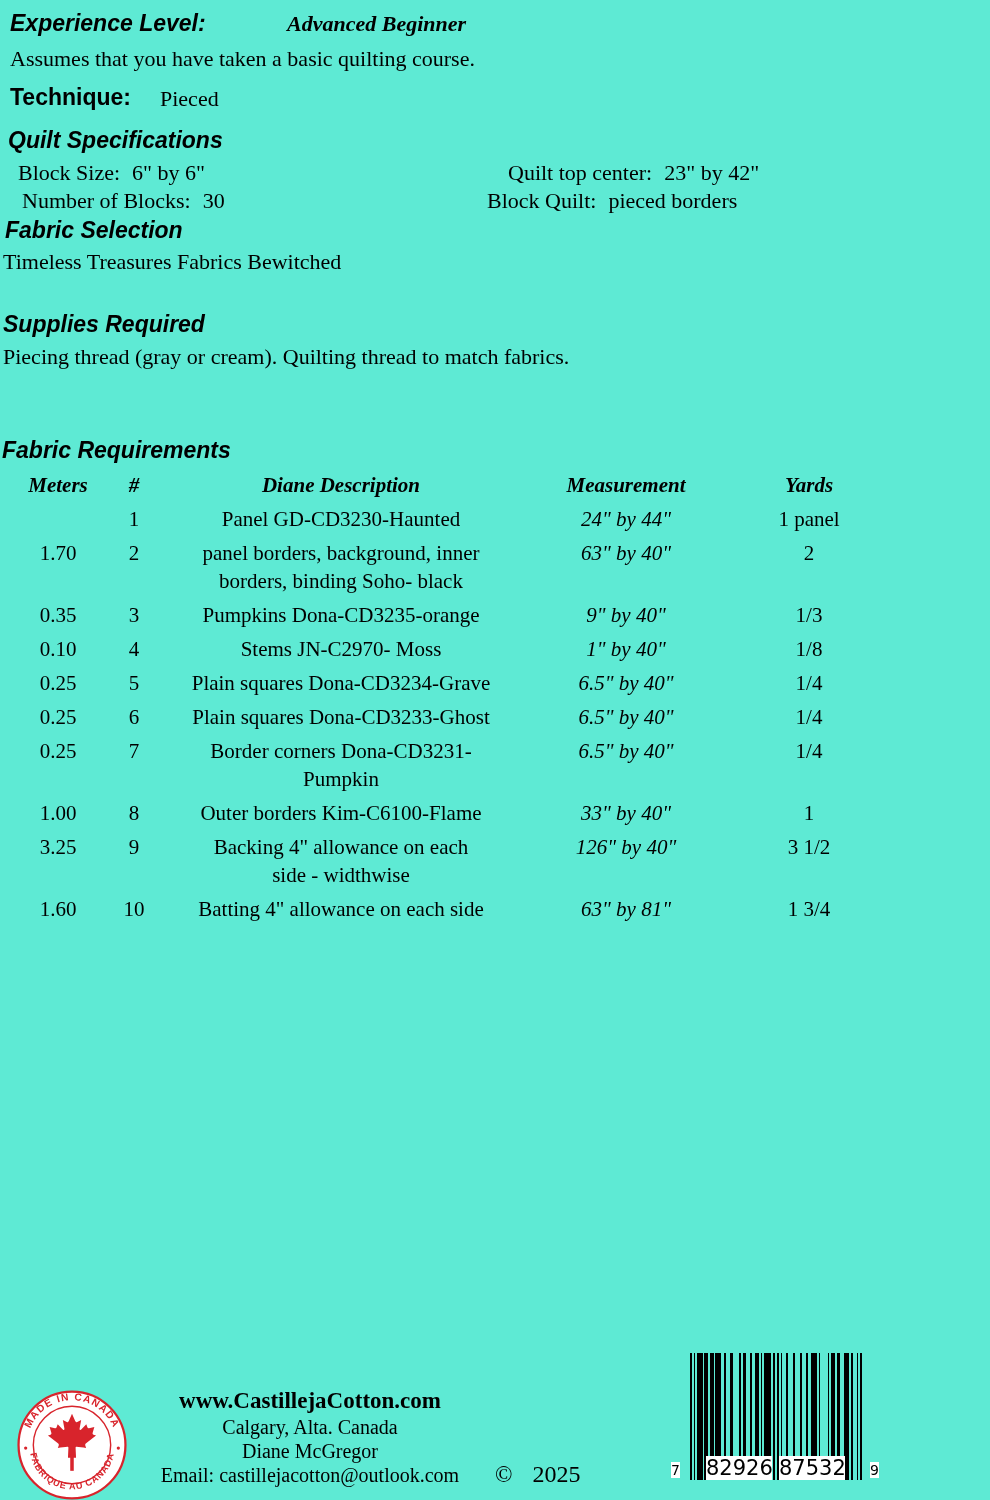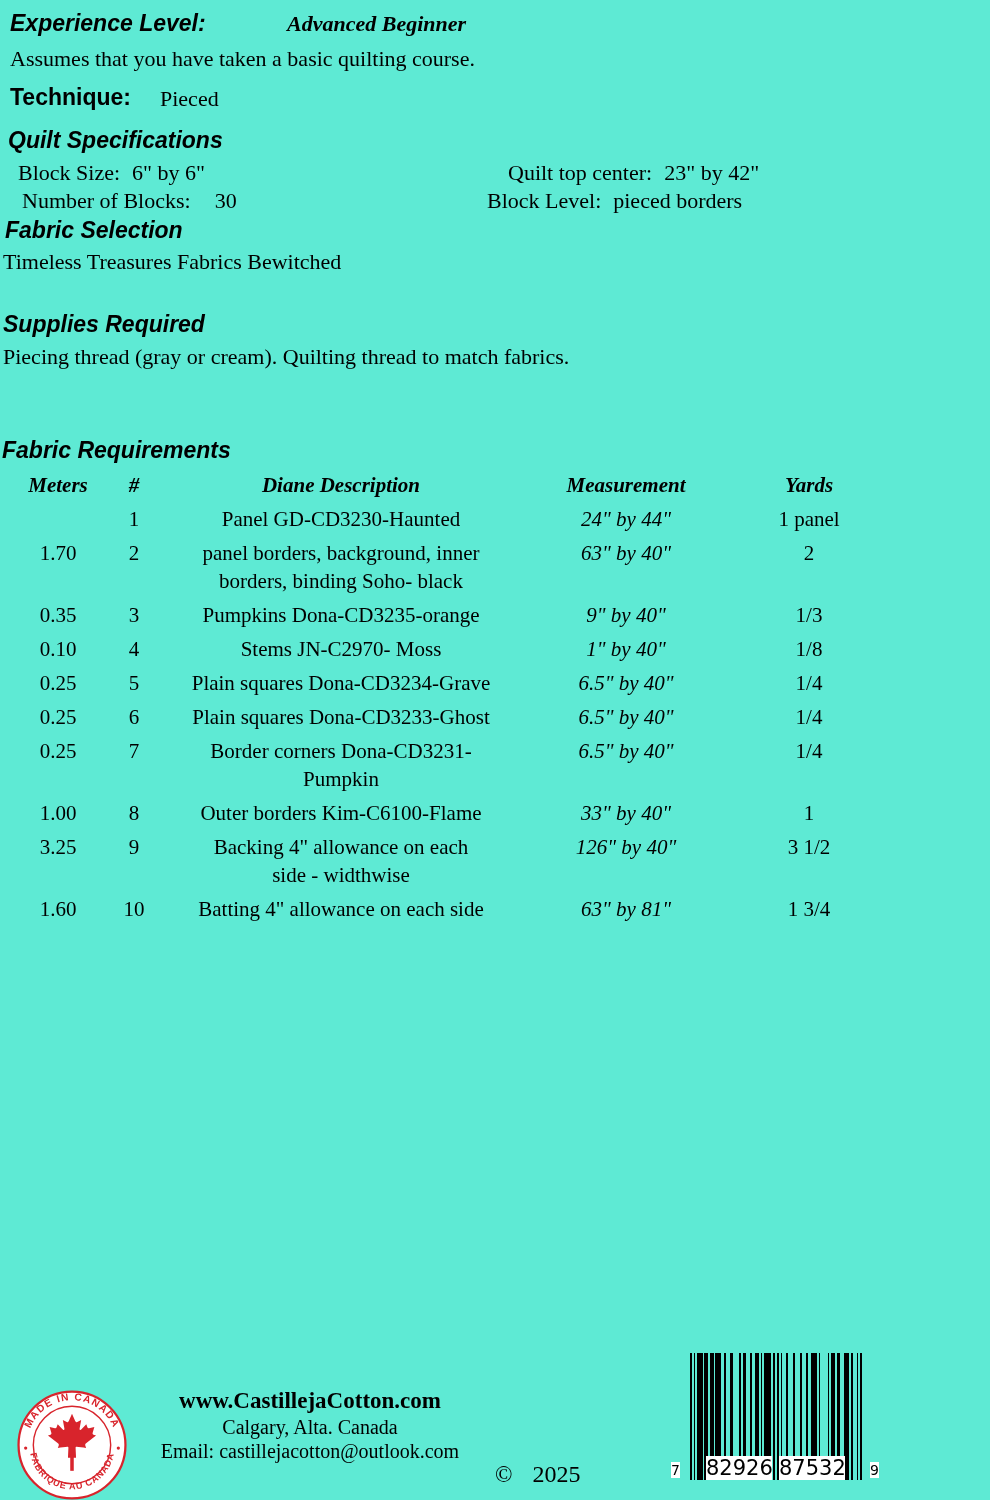--- a/index.html
+++ b/index.html
@@ -25,21 +25,21 @@
   .h-sans-upright {
     font-family: "Liberation Sans", sans-serif;
     font-weight: bold;
     font-style: normal;
     font-size: 23px;
     white-space: nowrap;
   }
   .serif { font-family: "Liberation Serif", serif; font-size: 22px; white-space: nowrap; }
   .serif-bi { font-family: "Liberation Serif", serif; font-weight: bold; font-style: italic; font-size: 22px; white-space: nowrap; }
   .spec-line .val { margin-left: 12px; }
-  .spec-line .val-narrow { margin-left: 24px; }
+  .spec-line .val-narrow { margin-left: 12px; }
 
   
   table.fr {
     position: absolute;
     left: 0; top: 471;
     top: 471px;
     border-collapse: collapse;
     table-layout: fixed;
     width: 880px;
     font-size: 21px;
@@ -114,21 +114,21 @@
   <div class="abs serif spec-line" style="left:18px; top:160px;">
     <span>Block Size:</span><span class="val">6" by 6"</span>
   </div>
   <div class="abs serif spec-line" style="left:508px; top:160px;">
     <span>Quilt top center:</span><span class="val">23" by 42"</span>
   </div>
   <div class="abs serif spec-line" style="left:22px; top:188px;">
     <span>Number of Blocks:</span><span class="val-narrow">30</span>
   </div>
   <div class="abs serif spec-line" style="left:487px; top:188px;">
-    <span>Block Level:</span><span class="val">pieced borders</span>
+    <span>Block Quilt:</span><span class="val">pieced borders</span>
   </div>
 
   <div class="abs h-sans" style="left:5px; top:217px;">Fabric Selection</div>
   <div class="abs serif" style="left:3px; top:249px;">Timeless Treasures Fabrics Bewitched</div>
 
   <div class="abs h-sans" style="left:3px; top:311px;">Supplies Required</div>
   <div class="abs serif" style="left:3px; top:344px;">Piecing thread (gray or cream). Quilting thread to match fabrics.</div>
 
   <div class="abs h-sans" style="left:2px; top:437px;">Fabric Requirements</div>
 
@@ -245,20 +245,21 @@
       <g transform="translate(19,17) scale(0.72)" fill="#d8242c">
         <path d="M50 10 L54.5 20.5 C55 21.6 56 21.9 57.2 21.3 L62.5 18.6 L60.4 30.2 C60 32.3 61.5 32.9 62.9 31.4 L69.5 24.4 L71 28.7 C71.3 29.7 72.2 30.1 73.2 29.9 L80.5 28.3 L78.2 36 C77.8 37.4 78.3 38.3 79.5 38.7 L82.8 39.9 L68.8 50.9 C68 51.5 67.8 52.3 68.1 53.3 L69.3 56.9 C64.3 56.2 60 55.6 56.2 55.3 C55.5 55.3 54.9 55.9 54.9 56.6 L55.5 70 L44.5 70 L45.1 56.6 C45.1 55.9 44.5 55.3 43.8 55.3 C40 55.6 35.7 56.2 30.7 56.9 L31.9 53.3 C32.2 52.3 32 51.5 31.2 50.9 L17.2 39.9 L20.5 38.7 C21.7 38.3 22.2 37.4 21.8 36 L19.5 28.3 L26.8 29.9 C27.8 30.1 28.7 29.7 29 28.7 L30.5 24.4 L37.1 31.4 C38.5 32.9 40 32.3 39.6 30.2 L37.5 18.6 L42.8 21.3 C44 21.9 45 21.6 45.5 20.5 Z"></path>
         <rect x="47.6" y="66" width="4.8" height="22"></rect>
       </g>
     </svg>
   </div>
 
   <div class="footer-block">
     <div class="footer-website">www.CastillejaCotton.com</div>
     <div class="footer-line">Calgary, Alta. Canada</div>
+    <div class="footer-line">Diane McGregor</div>
     <div class="footer-line"><span>Email:</span> <span>castillejacotton@outlook.com</span></div>
   </div>
 
   <div class="copyright">
     <span>©</span><span class="year">2025</span>
   </div>
 
   <div class="barcode">
     <svg viewBox="0 0 95 70" width="172" height="127" preserveAspectRatio="none" fill="#000000" shape-rendering="crispEdges">
         <rect x="0" y="0" width="1" height="70"></rect>

